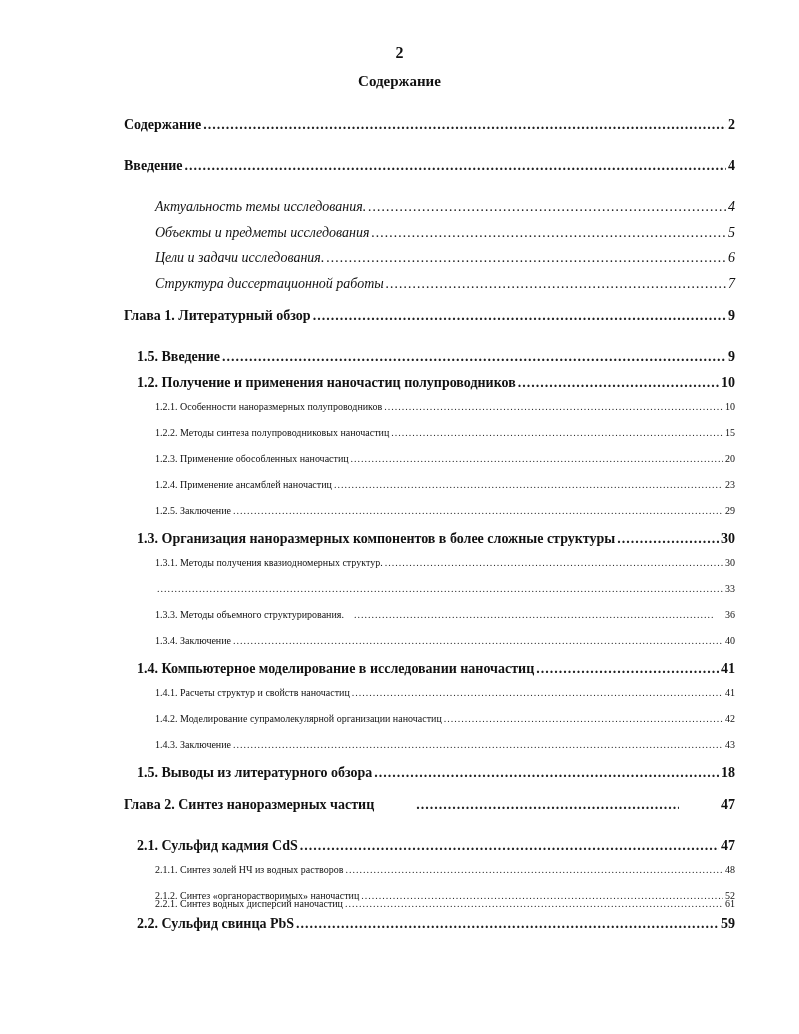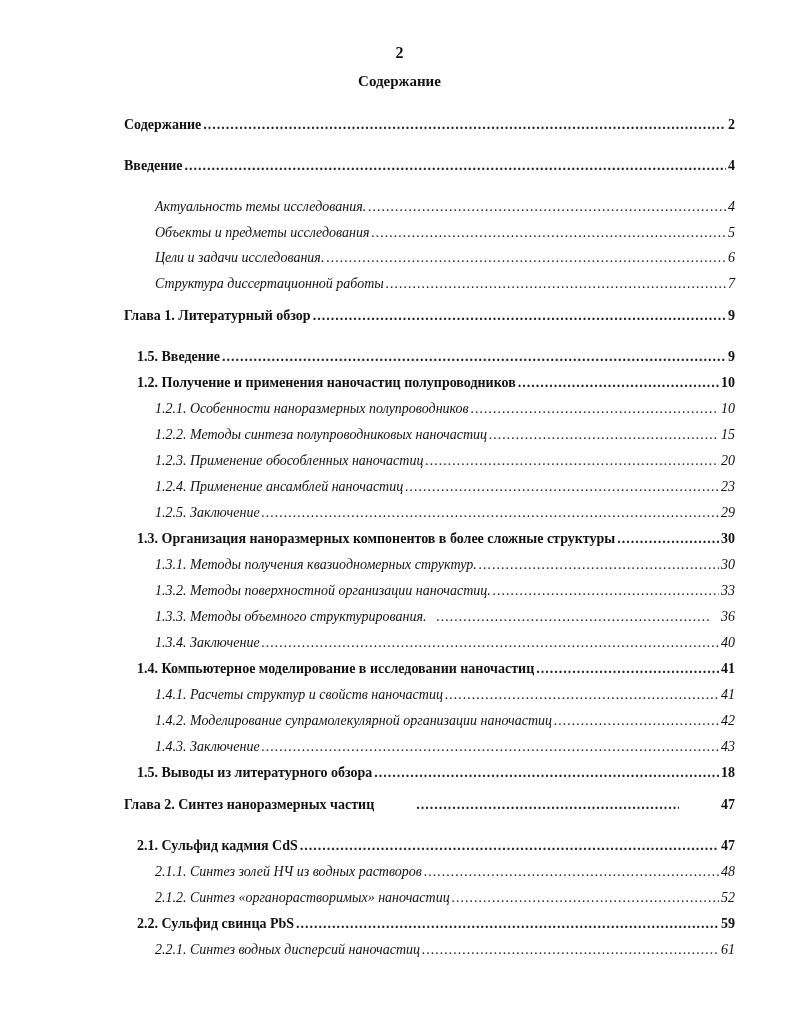--- a/index.html
+++ b/index.html
@@ -9,21 +9,21 @@
   .toc-title { position: absolute; top: 73px; left: 0; width: 799px; text-align: center; font-size: 15px; font-weight: bold; }
   .toc { position: absolute; left: 0; top: 0; width: 799px; }
   .row { position: absolute; display: flex; align-items: baseline; white-space: nowrap; }
   .row .label { flex: 0 0 auto; }
   .row .dots { flex: 1 1 auto; overflow: hidden; margin: 0 2px; letter-spacing: 1px; color: #222; }
   .row .dots::before { content: ".................................................................................................................................................................................................................................................................."; }
   .row .pg { flex: 0 0 auto; }
   .lvl0 { font-weight: bold; font-size: 14px; left: 124px; right: 64px; }
   .lvl-intro { font-style: italic; font-size: 14px; left: 155px; right: 64px; }
   .lvl1 { font-weight: bold; font-size: 14px; left: 137px; right: 64px; }
-  .lvl2 { font-style: italic; font-size: 14px; left: 155px; right: 64px; }
+  .lvl2 { font-size: 10px; left: 155px; right: 64px; }
 </style>
 </head>
 <body>
 
 <div class="page-num">2</div>
 <div class="toc-title">Содержание</div>
 
 <div class="toc" id="toc">
     <div class="row lvl0" style="top: 117px;">
       <span class="label">Содержание</span>
@@ -99,21 +99,20 @@
       <span class="label">1.3. Организация наноразмерных компонентов в более сложные структуры</span>
       <span class="dots"></span>
       <span class="pg">30</span>
     </div>
     <div class="row lvl2" style="top: 557px;">
       <span class="label">1.3.1. Методы получения квазиодномерных структур.</span>
       <span class="dots"></span>
       <span class="pg">30</span>
     </div>
     <div class="row lvl2" style="top: 583px;">
-      <span class="label">1.3.2. Методы поверхностной организации наночастиц.</span>
       <span class="dots"></span>
       <span class="pg">33</span>
     </div>
     <div class="row lvl2" style="top: 609px; gap: 8px;">
       <span class="label">1.3.3. Методы объемного структурирования.</span>
       <span class="dots"></span>
       <span class="pg">36</span>
     </div>
     <div class="row lvl2" style="top: 635px;">
       <span class="label">1.3.4. Заключение</span>
@@ -163,18 +162,18 @@
     <div class="row lvl2" style="top: 890px;">
       <span class="label">2.1.2. Синтез «органорастворимых» наночастиц</span>
       <span class="dots"></span>
       <span class="pg">52</span>
     </div>
     <div class="row lvl1" style="top: 916px;">
       <span class="label">2.2. Сульфид свинца PbS</span>
       <span class="dots"></span>
       <span class="pg">59</span>
     </div>
-    <div class="row lvl2" style="top: 942px;">
+    <div class="row lvl2" style="top: 898px;">
       <span class="label">2.2.1. Синтез водных дисперсий наночастиц</span>
       <span class="dots"></span>
       <span class="pg">61</span>
     </div>
   </div>
 
 </body></html>

